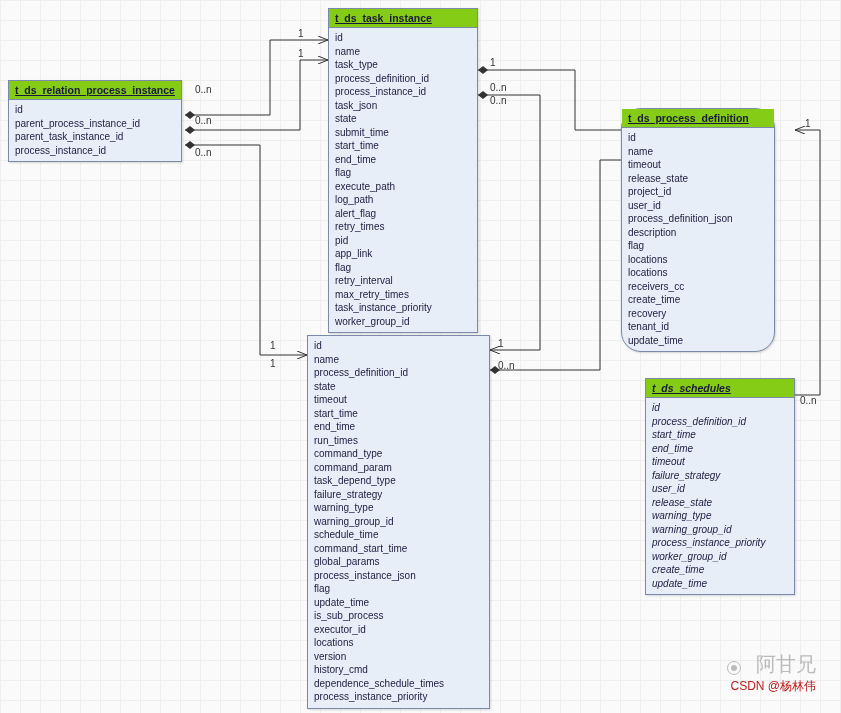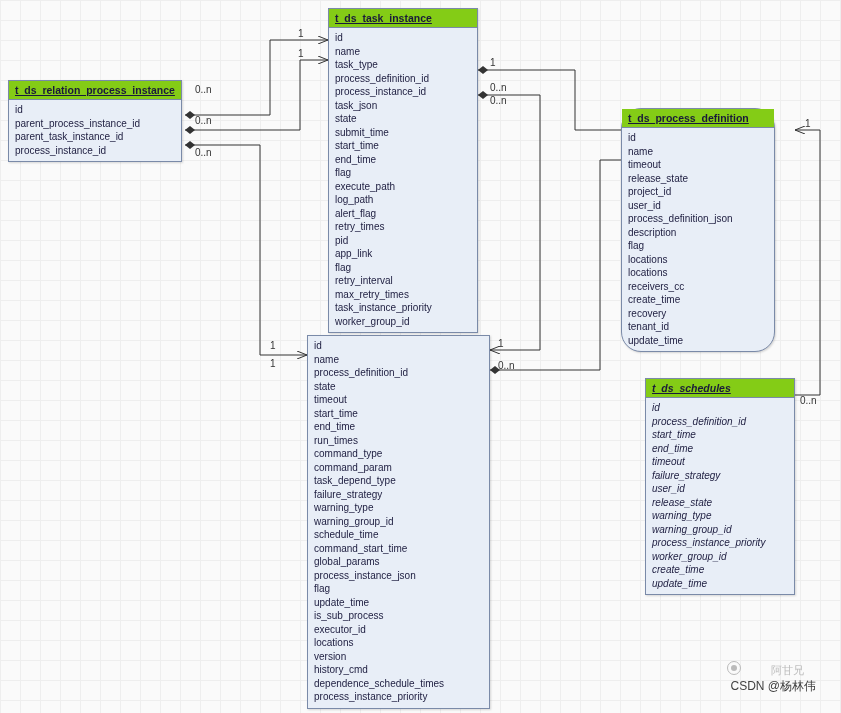--- a/index.html
+++ b/index.html
@@ -43,30 +43,30 @@
       width: 841px; height: 713px;
       pointer-events: none;
     }
     .card-label {
       position: absolute;
       font-size: 10px;
       color: #333;
     }
     .watermark-text1 {
       position: absolute;
-      right: 37px;
+      right: 25px;
       bottom: 35px;
       color: #bbb;
-      font-size: 11px;
+      font-size: 20px;
     }
     .watermark-text2 {
       position: absolute;
       right: 25px;
       bottom: 18px;
-      color: #404040;
+      color: #b91c1c;
       font-size: 12px;
     }
     .watermark-icon {
       position: absolute;
       right: 100px;
       bottom: 38px;
       width: 14px;
       height: 14px;
       border: 1.5px solid #bbb;
       border-radius: 50%;

